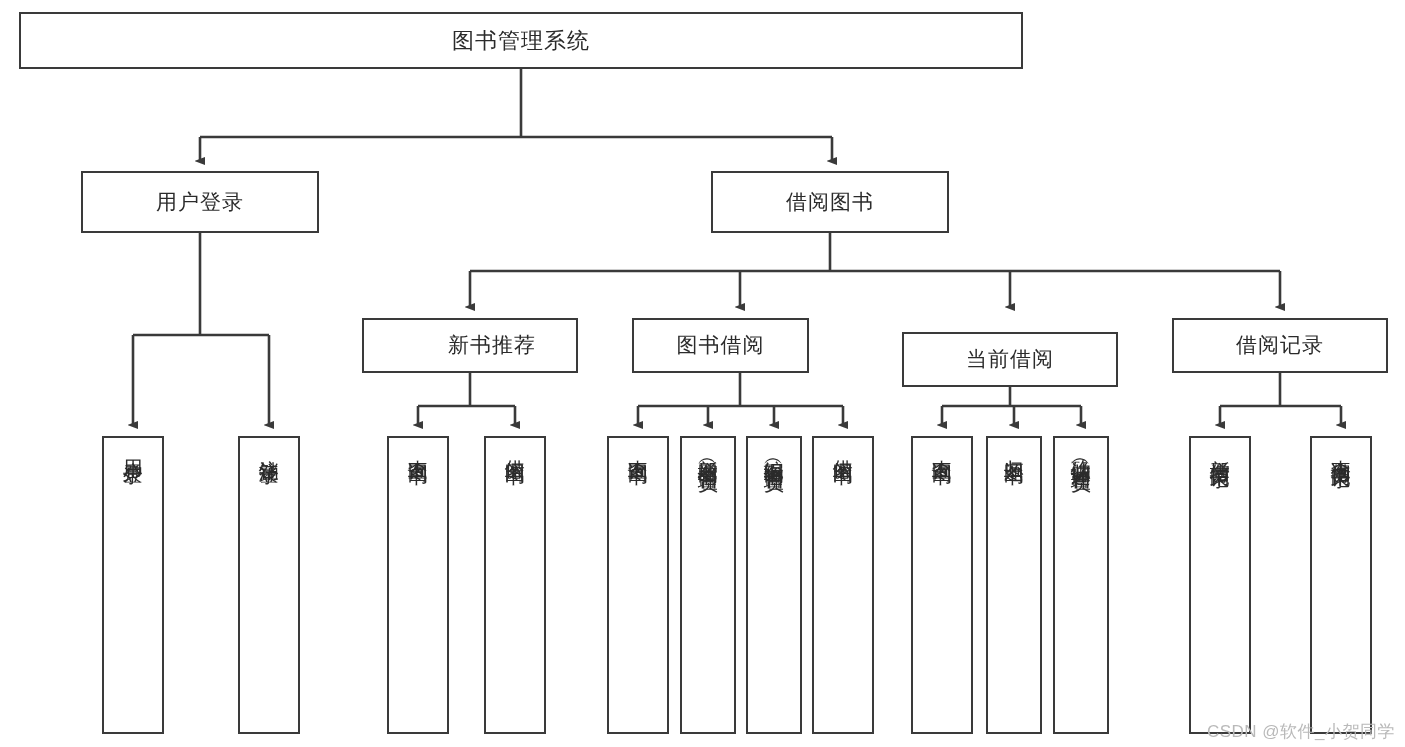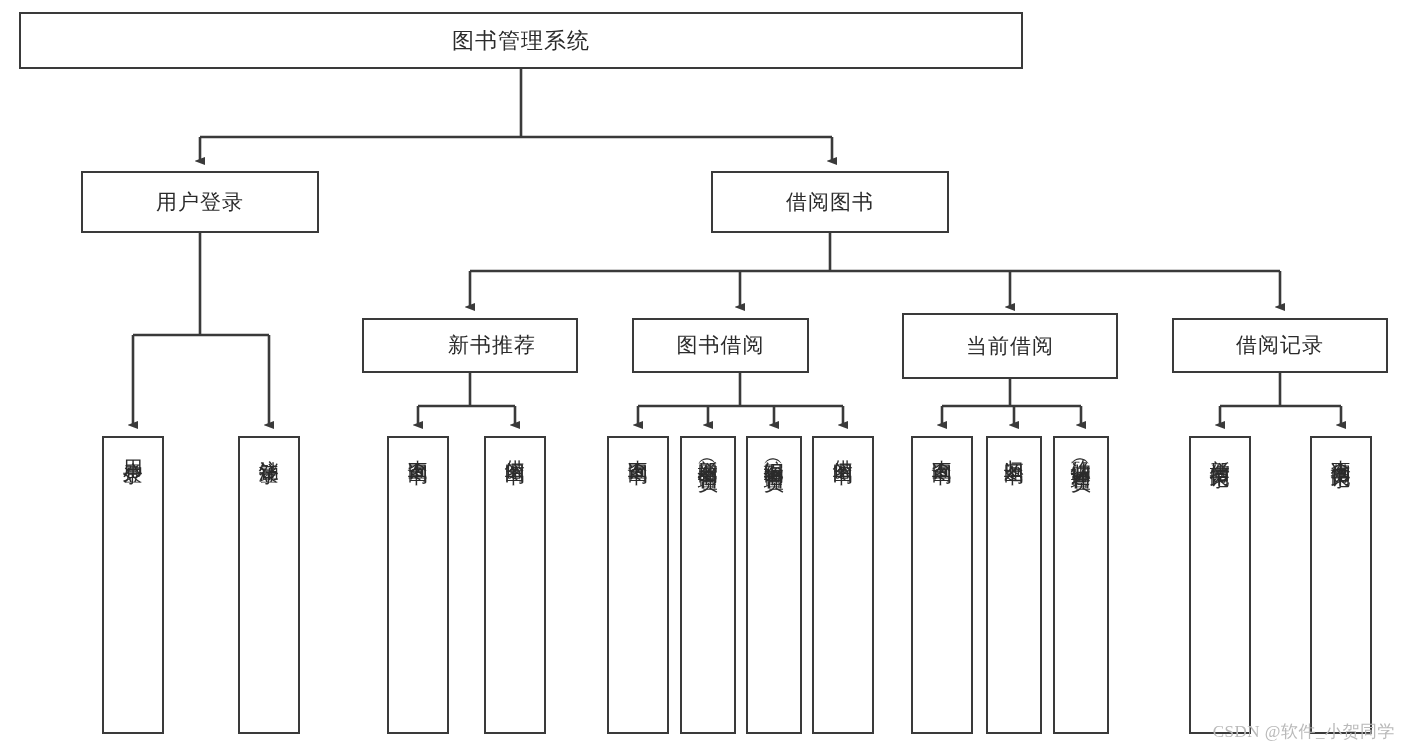--- a/index.html
+++ b/index.html
@@ -63,21 +63,21 @@
   .node.root .label { font-size: 22px; }
   #watermark {
     position: absolute;
     right: 10px;
     bottom: 4px;
     font-size: 17px;
     color: #b9b9b9;
     letter-spacing: 0.5px;
     z-index: 5;
     white-space: nowrap;
-    font-family: Liberation Serif, serif;
+    font-family: Liberation Sans, sans-serif;
   }
 </style>
 </head>
 <body>
 
 <div id="canvas">
 
   <svg id="edges" viewBox="0 0 1405 747" xmlns="http://www.w3.org/2000/svg">
     <defs>
       <marker id="arrow" markerWidth="10" markerHeight="10" refX="5" refY="5" orient="auto" markerUnits="userSpaceOnUse">
@@ -138,21 +138,21 @@
   <div class="node" style="left:711px; top:171px; width:238px; height:62px;">
     <span class="label">借阅图书</span>
   </div>
 
   <div class="node" style="left:362px; top:318px; width:216px; height:55px;padding-left:44px;">
     <span class="label">新书推荐</span>
   </div>
   <div class="node" style="left:632px; top:318px; width:177px; height:55px;">
     <span class="label">图书借阅</span>
   </div>
-  <div class="node" style="left:902px; top:313px; width:216px; height:66px;">
+  <div class="node" style="left:902px; top:332px; width:216px; height:55px;">
     <span class="label">当前借阅</span>
   </div>
   <div class="node" style="left:1172px; top:318px; width:216px; height:55px;">
     <span class="label">借阅记录</span>
   </div>
 
   <div class="node vertical" style="left:102px; top:436px; width:62px; height:298px;">
     <span class="label">用户登录</span>
   </div>
   <div class="node vertical" style="left:238px; top:436px; width:62px; height:298px;">

